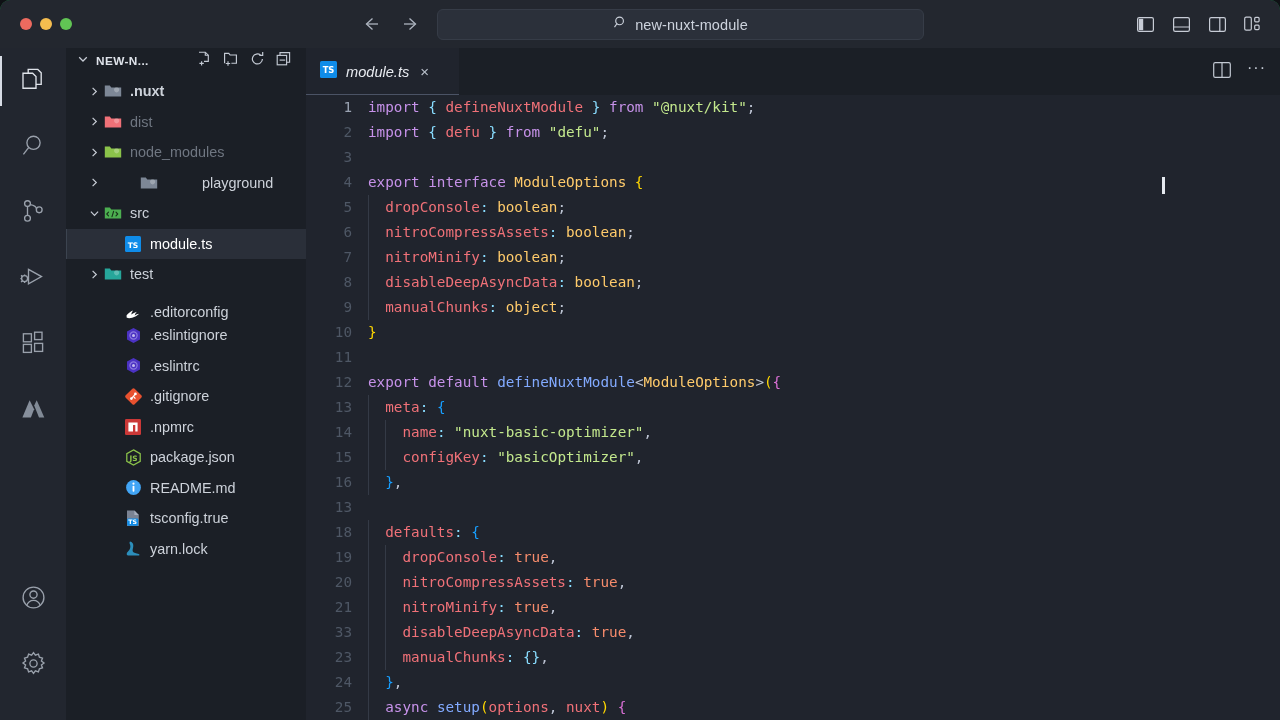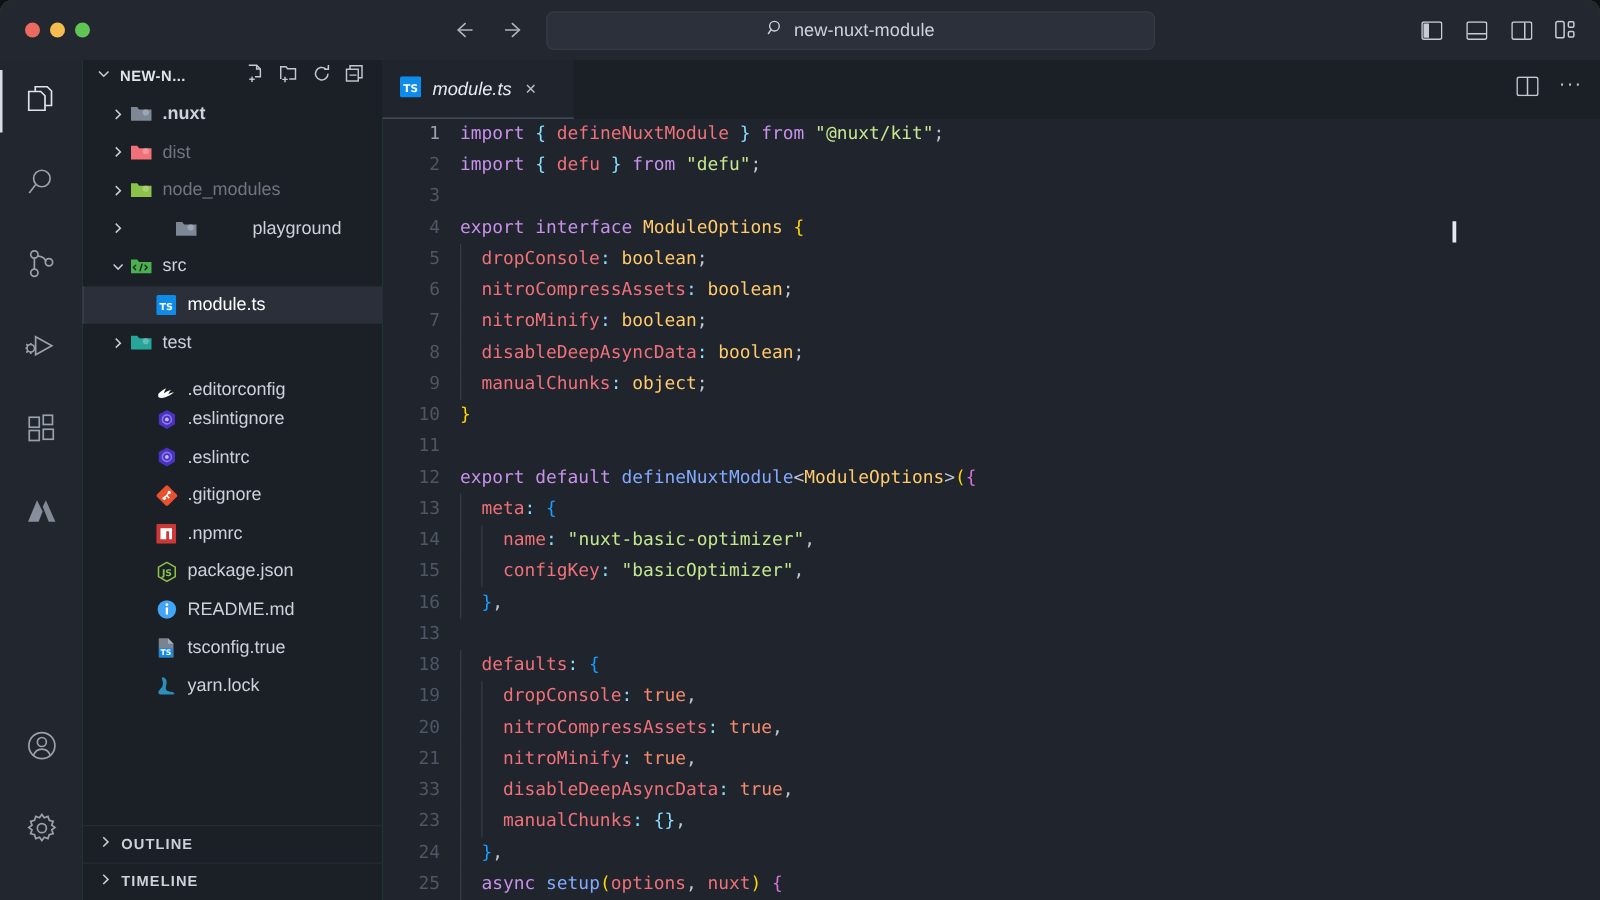--- a/index.html
+++ b/index.html
@@ -518,38 +518,20 @@
           <span class="chev"></span>
           <span class="ficon">
             <svg width="17" height="17" viewBox="0 0 17 17">
               <path d="M5 1.6 c2.2 .4 3.3 2 3.3 3.9 0 2.1-.7 3.5-.7 5 0 1.8 1.9 2.4 4.2 2.9 1.6 .3 2.7 .6 2.7 1.4 0 .6-.8 .8-2 .8 H4.1 c-1.5 0-2.4-.6-2.4-1.7 0-1.5 1.5-2.4 2.6-3.9 C5.6 8.3 5.6 6 5 4.6 4.6 3.6 4.2 2.6 5 1.6 z" fill="#2c8ebb"></path>
             </svg>
           </span>
           <span class="lbl">yarn.lock</span>
         </div>
       </div>
 
-    <div class="sb-bottom">
-      <div class="sb-sec">
-        <span>
-          <svg width="13" height="13" viewBox="0 0 13 13" fill="none" stroke="#c8cdd6" stroke-width="1.25">
-              <path d="M4.6 2.8 L8.4 6.5 L4.6 10.2"></path>
-            </svg>
-        </span>
-        <span class="sectxt">OUTLINE</span>
-      </div>
-      <div class="sb-sec">
-        <span>
-          <svg width="13" height="13" viewBox="0 0 13 13" fill="none" stroke="#c8cdd6" stroke-width="1.25">
-              <path d="M4.6 2.8 L8.4 6.5 L4.6 10.2"></path>
-            </svg>
-        </span>
-        <span class="sectxt">TIMELINE</span>
-      </div>
-    </div>
   </div>
 
   <div class="editor">
     <div class="tabbar">
       <div class="tab">
         <span>
           <svg width="17" height="17" viewBox="0 0 17 17">
               <rect width="17" height="17" rx="1.6" fill="#0f8ce9"></rect>
               <text x="8.5" y="12.4" font-family="DejaVu Sans, sans-serif" font-size="8.4" font-weight="bold" fill="#ffffff" text-anchor="middle">TS</text>
             </svg>

